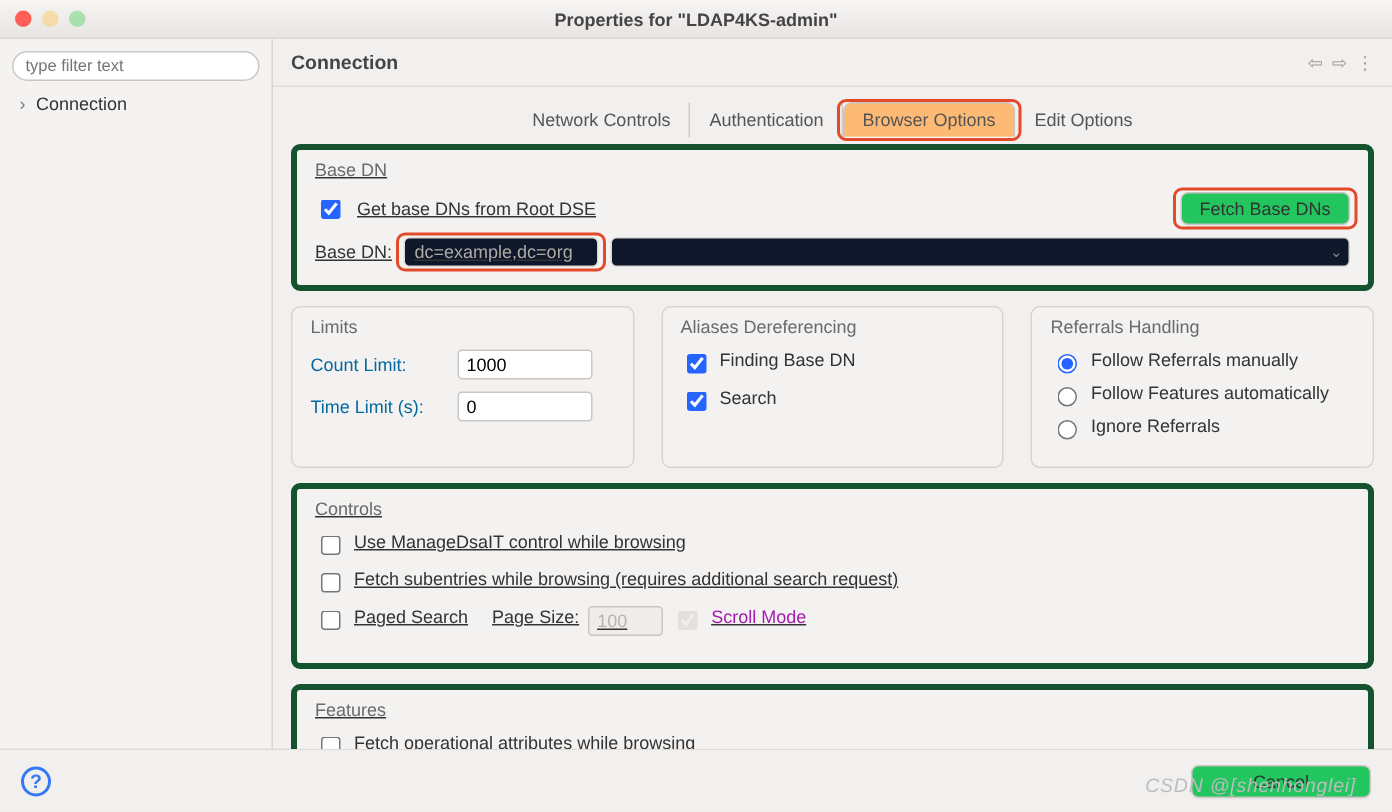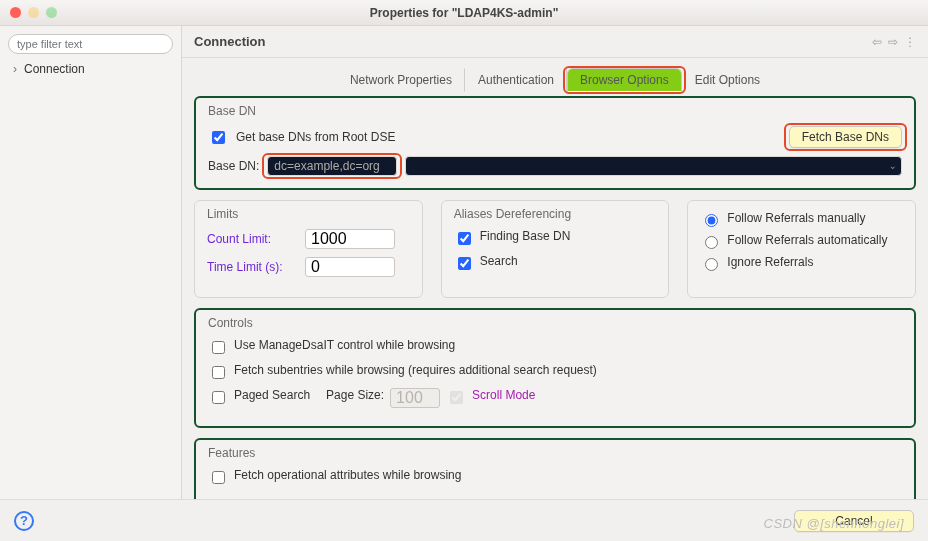--- a/index.html
+++ b/index.html
@@ -18,38 +18,38 @@
   .chev { width:10px; text-align:center; color:#777; }
   .main { flex:1; display:flex; flex-direction:column; background:#f2f0ee; }
   .header { height:32px; border-bottom:1px solid #dedbd8; display:flex; align-items:center; padding:0 12px; justify-content:space-between; }
   .header h1 { font-size:13px; font-weight:600; margin:0; color:#444; }
   .header-icons { display:flex; align-items:center; gap:6px; opacity:.45; }
   .body { flex:1; overflow:auto; padding:10px 12px 12px 12px; }
   
   .tabs { display:flex; justify-content:center; gap:0; margin-bottom:4px; }
   .tab { padding:4px 12px; font-size:12px; color:#555; border:1px solid transparent; border-radius:6px 6px 0 0; background:transparent; cursor:default;}
   .tab.sep { border-right:1px solid #d0cdc9; border-radius:0; }
-  .tab.active { background:#84cc16; border:1px solid #c9c6c3; border-bottom:1px solid #fff; position:relative; z-index:2; }
+  .tab.active { background:#fdba74; border:1px solid #c9c6c3; border-bottom:1px solid #fff; position:relative; z-index:2; }
   .hl { position:relative; }
   .hl::after{ content:""; position:absolute; inset:-3px -5px; border:2px solid #e44a2a; border-radius:6px; pointer-events:none;}
   
-  .group { border:2px solid #14532d; border-radius:6px; background:#f4f2f0; padding:10px 12px 12px; margin-bottom:10px; }
+  .group { border:4px solid #14532d; border-radius:6px; background:#f4f2f0; padding:10px 12px 12px; margin-bottom:10px;text-decoration:underline; }
   .group > .glabel { font-size:12px; color:#6a6a6a; margin:-4px 0 8px 0; }
   .row { display:flex; align-items:center; gap:8px; }
   .row + .row { margin-top:8px; }
   .chk { width:13px; height:13px; accent-color:#2664ff; }
-  .btn { background:#fef9c3; border:1px solid #c9c6c3; border-radius:5px; padding:3px 12px; font-size:12px; color:#333; box-shadow:0 1px 0 rgba(0,0,0,.04);}
+  .btn { background:#22c55e; border:1px solid #c9c6c3; border-radius:5px; padding:3px 12px; font-size:12px; color:#333; box-shadow:0 1px 0 rgba(0,0,0,.04);}
   .combo { flex:1; height:20px; border:1px solid #dcd9d5; border-radius:4px; background:#0f172a; display:flex; align-items:center; padding:0 18px 0 6px; color:#aeaaa4; font-size:12px; position:relative;}
   .combo .caret{position:absolute; right:4px; top:3px; font-size:10px; color:#888;}
   .cols { display:flex; gap:18px; }
   .col { flex:1; border:1px solid #d7d4d1; border-radius:6px; background:#f4f2f0; padding:10px 12px 12px; }
   .col .glabel{ font-size:12px; color:#6a6a6a; margin:-4px 0 8px 0;}
   .fld { display:flex; align-items:center; gap:8px; margin-bottom:8px;}
-  .fld label{ width:90px; color:#6d28d9;}
-  .txt { width:90px; height:20px; border:1px solid #c9c6c3; border-radius:3px; padding:0 5px; font-size:16px; background:#fff;}
+  .fld label{ width:90px; color:#0369a1;}
+  .txt { width:90px; height:20px; border:1px solid #c9c6c3; border-radius:3px; padding:0 5px; font-size:12px; background:#fff;}
   .txt.dis{ background:#efedea; color:#b7b4af;}
   .radio{ width:13px; height:13px; accent-color:#2664ff;}
   .ck-row{ display:flex; align-items:flex-start; gap:6px; margin-bottom:6px; font-size:12px;}
   
   .footer { position:absolute; left:0; right:0; bottom:0; height:42px; border-top:1px solid #dedbd8; background:#f2f0ee; display:flex; align-items:center; justify-content:space-between; padding:0 14px;}
   .help { width:20px; height:20px; border:2px solid #3478f6; color:#3478f6; border-radius:50%; display:flex; align-items:center; justify-content:center; font-weight:700; font-size:13px;}
   .fbtns{ display:flex; gap:28px;justify-content:space-between;}
   .fbtn{ min-width:120px; text-align:center; }
   .watermark{ position:absolute; right:24px; bottom:10px; color:#bdbdbd; font-size:13px; letter-spacing:.5px; pointer-events:none; font-weight:500;font-style:italic;}
 </style>
@@ -81,21 +81,21 @@
       <div class="header-icons">
         <span>⇦</span>
         <span>⇨</span>
         <span>⋮</span>
       </div>
     </div>
 
     <div class="body">
 
       <div class="tabs">
-        <div class="tab sep">Network Properties</div>
+        <div class="tab sep">Network Controls</div>
         <div class="tab sep">Authentication</div>
         <div class="tab active hl">Browser Options</div>
         <div class="tab">Edit Options</div>
       </div>
 
       <div class="group">
         <div class="glabel">Base DN</div>
         <div class="row" style="justify-content:space-between;">
           <div class="row">
             <input type="checkbox" class="chk" checked="" style="">
@@ -135,27 +135,28 @@
           <div class="ck-row">
             <input type="checkbox" class="chk" checked="" style="">
             <span>Finding Base DN</span>
           </div>
           <div class="ck-row">
             <input type="checkbox" class="chk" checked="" style="">
             <span>Search</span>
           </div>
         </div>
         <div class="col">
+          <div class="glabel">Referrals Handling</div>
           <div class="ck-row">
             <input type="radio" name="ref" class="radio" checked="" style="">
             <span>Follow Referrals manually</span>
           </div>
           <div class="ck-row">
             <input type="radio" name="ref" class="radio" style="">
-            <span>Follow Referrals automatically</span>
+            <span>Follow Features automatically</span>
           </div>
           <div class="ck-row">
             <input type="radio" name="ref" class="radio" style="">
             <span>Ignore Referrals</span>
           </div>
         </div>
       </div>
 
       <div class="group" style="margin-top:10px;">
         <div class="glabel">Controls</div>

